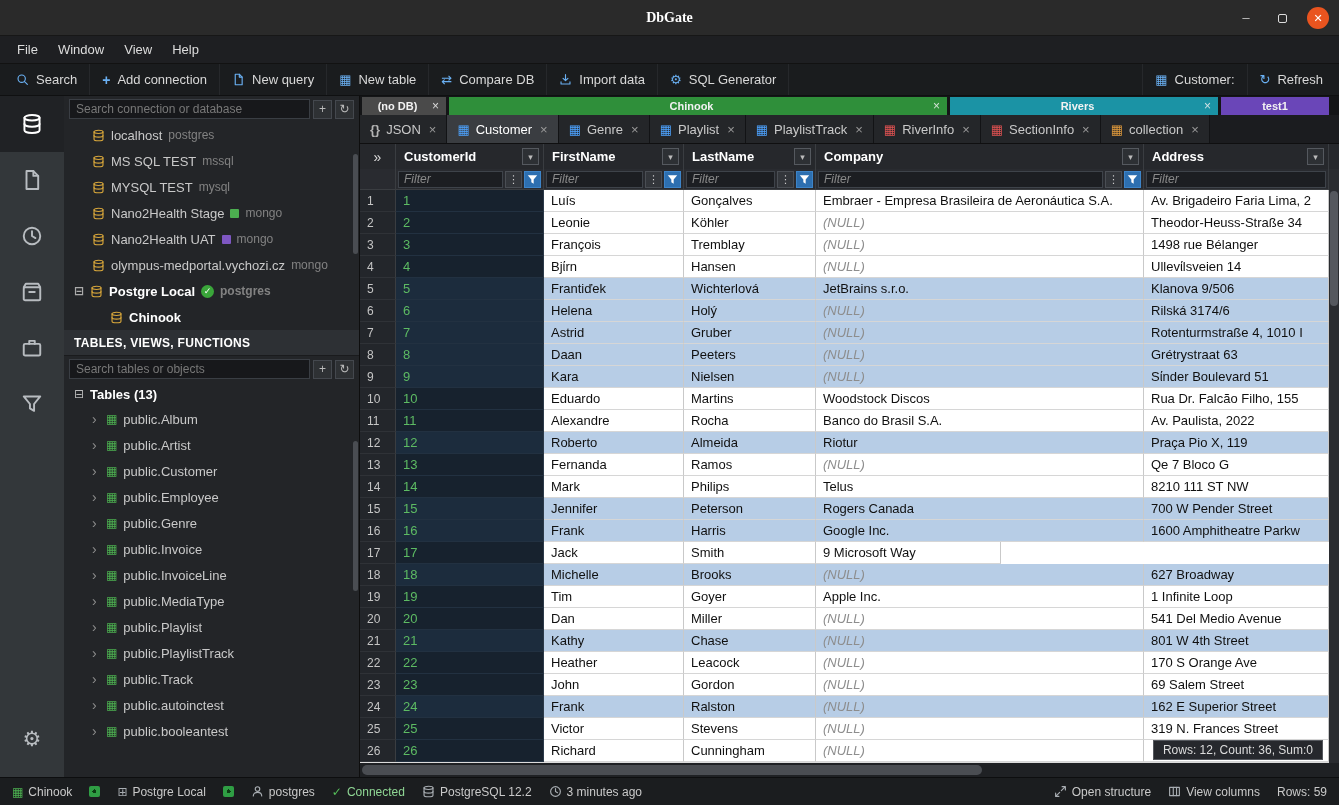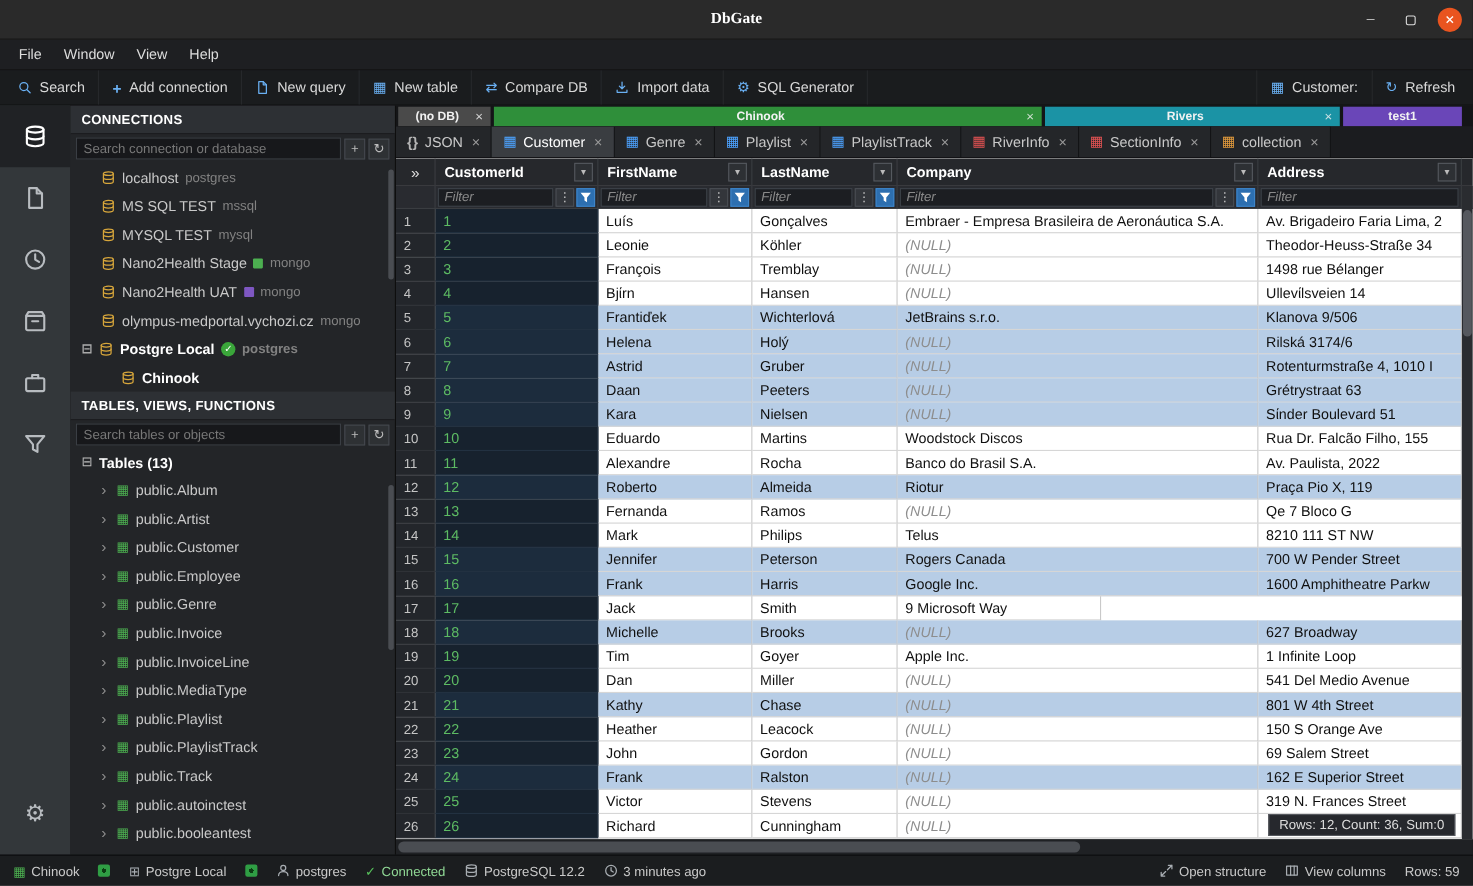--- a/index.html
+++ b/index.html
@@ -245,23 +245,20 @@
           </div>
         </div>
       <div id="rail-bottom">
           <div class="rail-item">
             <span class="ic">⚙</span>
           </div>
         </div>
     </div>
 
     <div class="sidebar">
-      <div class="panel-header">
-        <span>CONNECTIONS</span>
-      </div>
       <div class="search-row">
         <input placeholder="Search connection or database" style="">
         <button class="mini">+</button>
         <button class="mini">↻</button>
       </div>
       <div id="conn-list" class="tree">
           <div class="tree-item">
             <span class="ic" style="color: rgb(215, 166, 59);">
               <svg width="13" height="13" viewBox="0 0 16 16" fill="none" stroke="currentColor" stroke-width="1.4" stroke-linecap="round" stroke-linejoin="round">
                 <ellipse cx="8" cy="3.5" rx="5.5" ry="2"></ellipse>
@@ -734,21 +731,21 @@
               <div class="c" style="width: 132px;">Chase</div>
               <div class="c null" style="width: 328px;">(NULL)</div>
               <div class="c" style="width: 185px;">801 W 4th Street</div>
             </div>
             <div class="g-row">
               <div class="g-gut">22</div>
               <div class="c c-id" style="width: 148px;">22</div>
               <div class="c" style="width: 140px;">Heather</div>
               <div class="c" style="width: 132px;">Leacock</div>
               <div class="c null" style="width: 328px;">(NULL)</div>
-              <div class="c" style="width: 185px;">150 S Orange Ave</div>
+              <div class="c" style="width: 185px;">170 S Orange Ave</div>
             </div>
             <div class="g-row">
               <div class="g-gut">23</div>
               <div class="c c-id" style="width: 148px;">23</div>
               <div class="c" style="width: 140px;">John</div>
               <div class="c" style="width: 132px;">Gordon</div>
               <div class="c null" style="width: 328px;">(NULL)</div>
               <div class="c" style="width: 185px;">69 Salem Street</div>
             </div>
             <div class="g-row sel">

